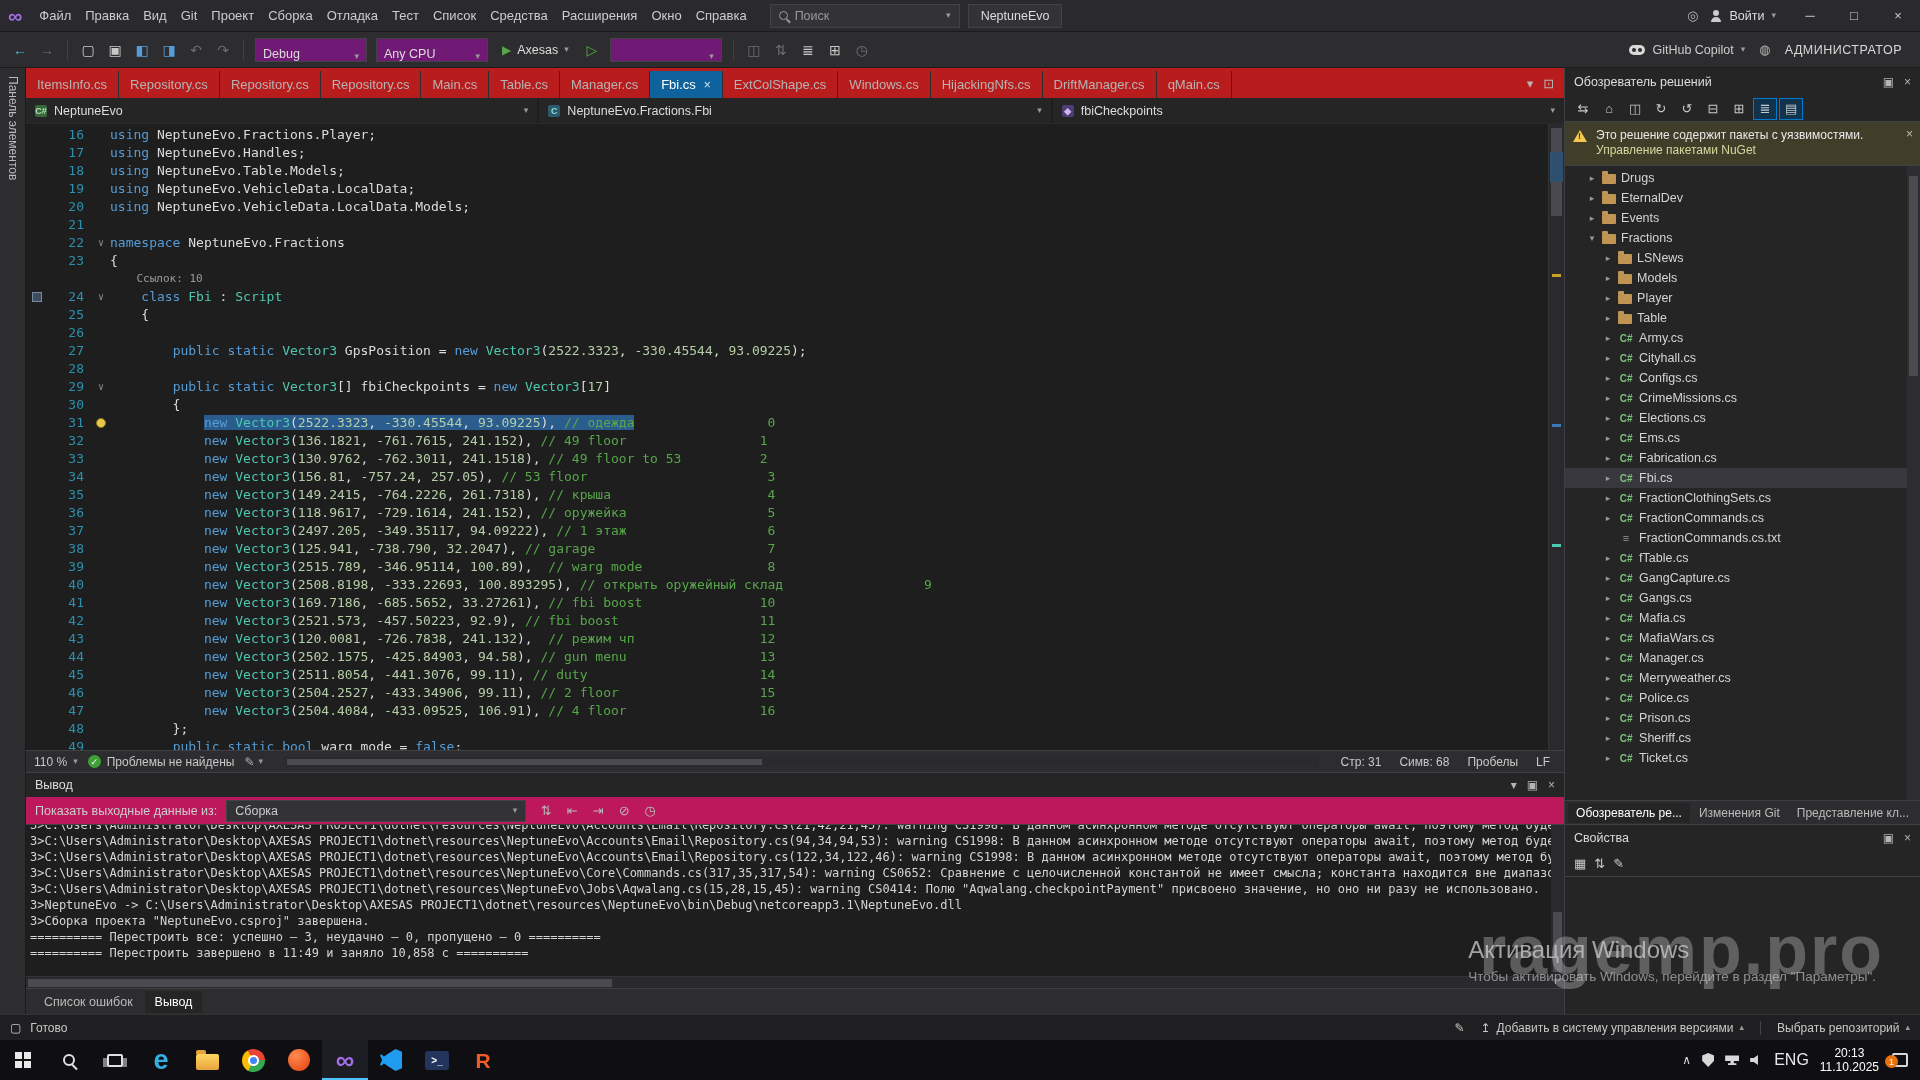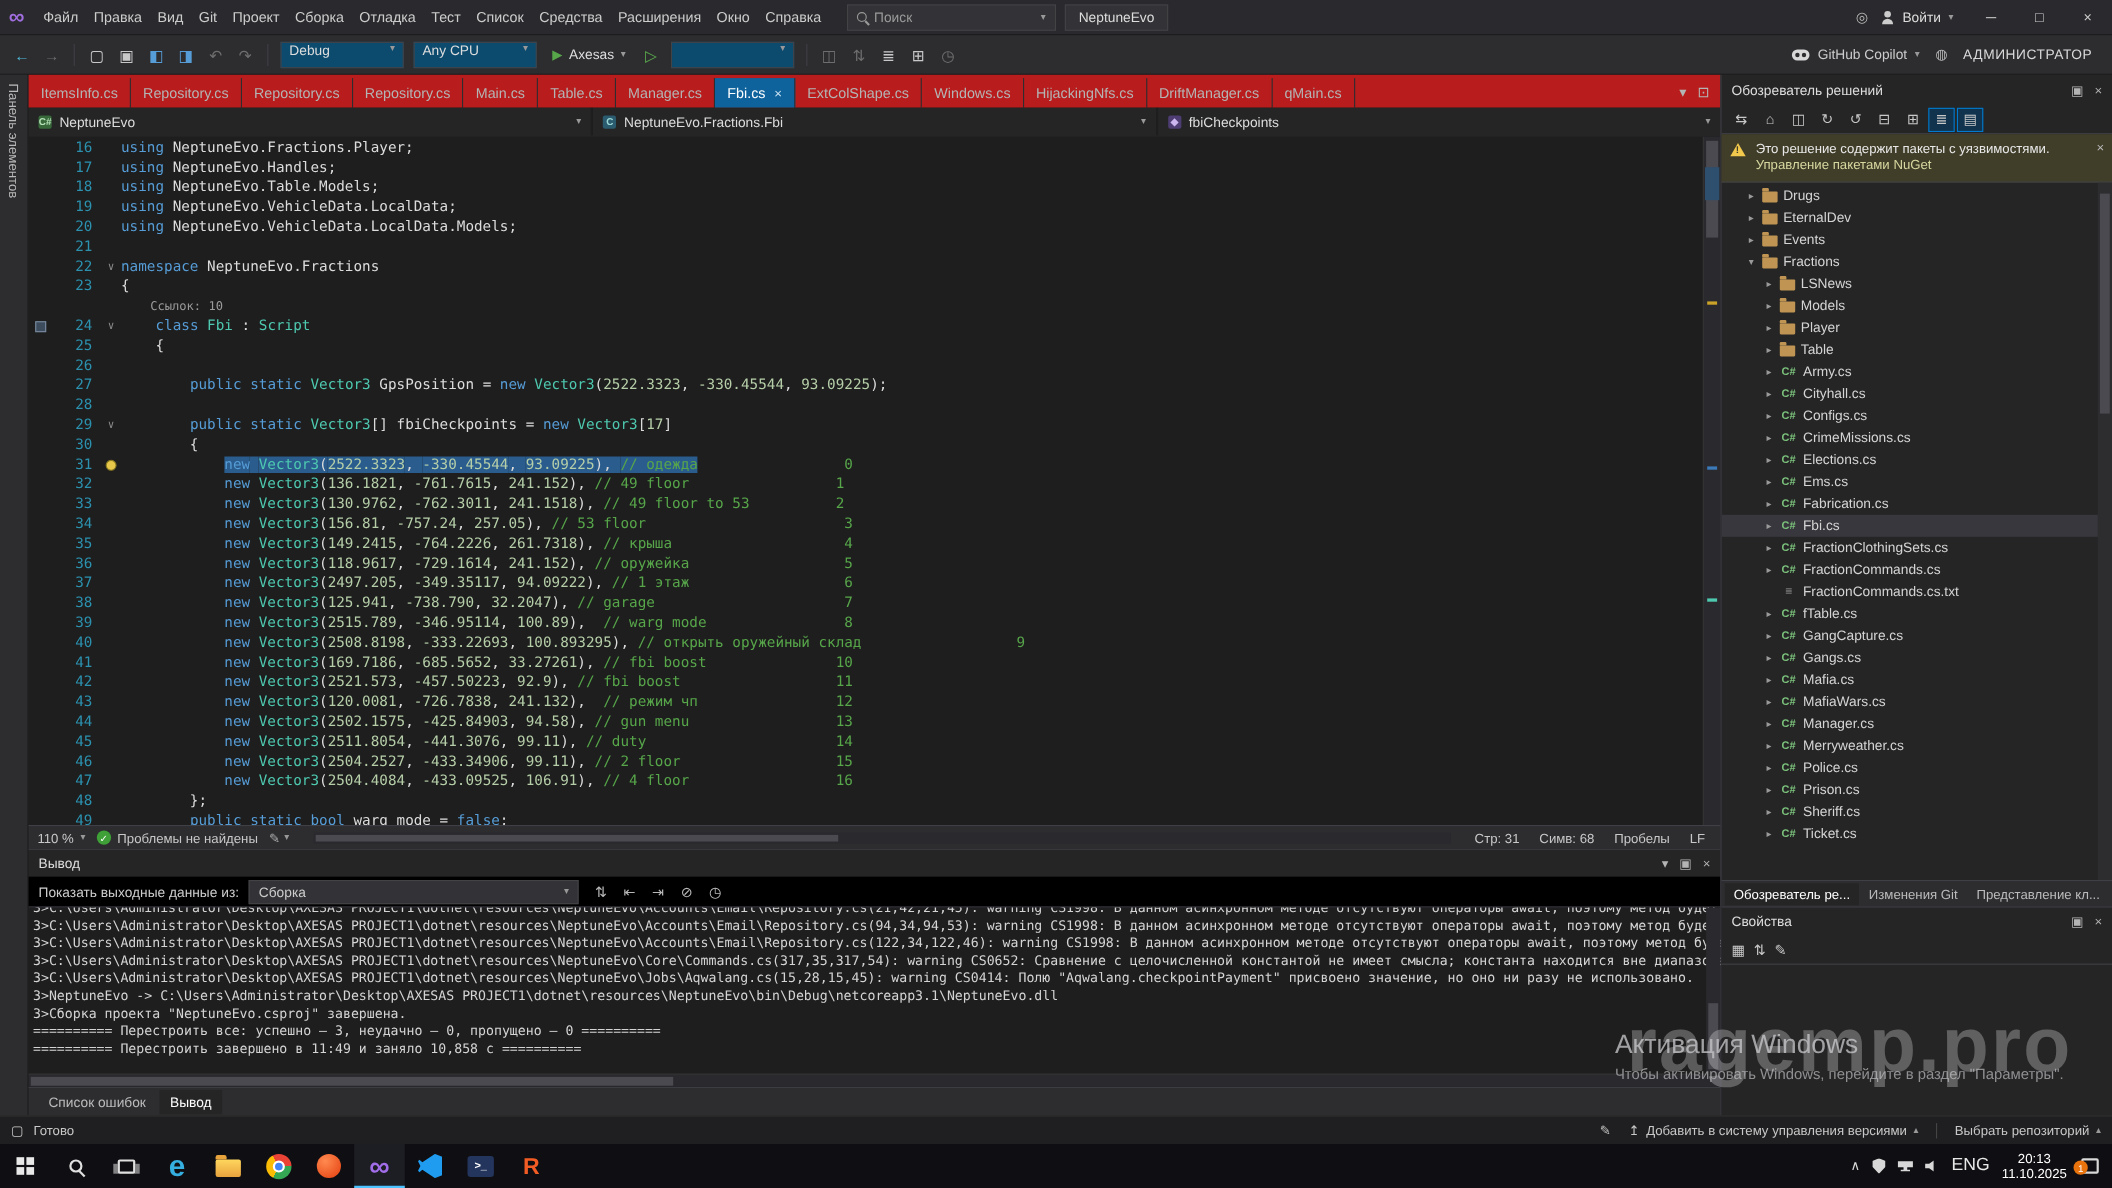--- a/index.html
+++ b/index.html
@@ -24,21 +24,21 @@
 .person::before{content:"";position:absolute;top:0;left:3px;width:6px;height:6px;border-radius:50%;background:#ccc}
 .person::after{content:"";position:absolute;bottom:0;left:1px;width:10px;height:5px;border-radius:5px 5px 0 0;background:#ccc}
 .win-btns{display:flex;height:100%}
 .win-btn{width:44px;height:100%;display:flex;align-items:center;justify-content:center;color:#ccc;font-size:13px}
 
 
 .toolbar{flex:0 0 36px;background:#2d2d30;display:flex;align-items:center;padding:0 8px;gap:3px;border-bottom:1px solid #1b1b1d}
 .tb-icon{width:24px;height:24px;display:flex;align-items:center;justify-content:center;color:#c8c8c8;font-size:14px}
 .tb-icon.accent{color:#4ec1e0}.tb-icon.dim{color:#6e6e6e}.tb-icon.blue{color:#569cd6}.tb-icon.green{color:#57a64a}
 .tb-sep{width:1px;height:20px;background:#3f3f46;margin:0 5px}
-.tb-select{min-width:112px;height:24px;background:#0c4a6e;border:1px solid #434346;display:flex;align-items:flex-start;justify-content:space-between;padding:0 7px;color:#ddd;font-size:12.5px;margin:0 3px}
+.tb-select{min-width:112px;height:24px;background:#701a75;border:1px solid #434346;display:flex;align-items:flex-end;justify-content:space-between;padding:0 7px;color:#ddd;font-size:12.5px;margin:0 3px}
 .caret{font-size:9px;color:#999;line-height:1}
 .tb-run{height:24px;display:flex;align-items:center;gap:6px;color:#ddd;padding:0 8px;font-size:12.5px}
 .play{color:#57a64a;font-size:12px}
 .toolbar-right{margin-left:auto;display:flex;align-items:center;gap:14px;padding-right:10px}
 .copilot-wrap{display:flex;align-items:center;gap:7px;color:#ccc;font-size:12.5px}
 .copilot-ic{width:16px;height:10px;border-radius:5px;background:#d8d8d8;position:relative}
 .copilot-ic::before,.copilot-ic::after{content:"";position:absolute;top:3px;width:4px;height:4px;border-radius:50%;background:#2d2d30}
 .copilot-ic::before{left:3px}.copilot-ic::after{right:3px}
 .tb-admin{color:#d8d8d8;font-size:12.5px;letter-spacing:.5px}
 
@@ -89,21 +89,21 @@
 .probwrap{display:flex;align-items:center;gap:6px}
 .penwrap{display:flex;align-items:center;gap:4px;color:#b0b0b0}
 .hscroll{flex:1;height:10px;position:relative;margin:0 12px;background:#2a2a2e}
 .hs-thumb{position:absolute;left:2px;top:2px;height:6px;width:46%;background:#4a4a50}
 .right-stats{display:flex;gap:18px;color:#c8c8c8;padding-right:6px}
 
 
 .output-panel{flex:0 0 216px;display:flex;flex-direction:column;background:#1e1e1e;border-top:1px solid #3f3f46}
 .output-header{flex:0 0 24px;display:flex;align-items:center;padding:0 9px;color:#ddd;font-size:12.5px;background:#252526}
 .oh-icons{margin-left:auto;display:flex;gap:10px;color:#b4b4b4;font-size:12px}
-.output-toolbar{flex:0 0 28px;display:flex;align-items:center;gap:9px;padding:0 9px;color:#ccc;font-size:12.5px;background:#000000;border-bottom:1px solid #3f3f46}
+.output-toolbar{flex:0 0 28px;display:flex;align-items:center;gap:9px;padding:0 9px;color:#ccc;font-size:12.5px;background:#be185d;border-bottom:1px solid #3f3f46}
 .ot-select{width:300px;height:22px;background:#333337;border:1px solid #434346;display:flex;align-items:center;justify-content:space-between;padding:0 8px;font-size:12.5px}
 .ot-icon{width:22px;height:20px;display:flex;align-items:center;justify-content:center;color:#b8b8b8;font-size:13px}
 .output-body{flex:1;overflow:hidden;position:relative}
 .output-lines{margin-top:-7px;padding-left:4px}
 .out-line{height:16px;white-space:pre;overflow:hidden;font-family:"DejaVu Sans Mono",monospace;font-size:12px;color:#d4d4d4}
 .ov-scroll{position:absolute;right:0;top:0;bottom:0;width:13px;background:#2a2a2e}
 .ov-thumb{position:absolute;left:2px;right:2px;bottom:4px;height:60px;background:#4a4a50}
 .output-hscroll{flex:0 0 12px;background:#2a2a2e;position:relative;border-top:1px solid #333}
 .ohs-thumb{position:absolute;top:2px;left:2px;width:38%;height:8px;background:#4a4a50}
 

